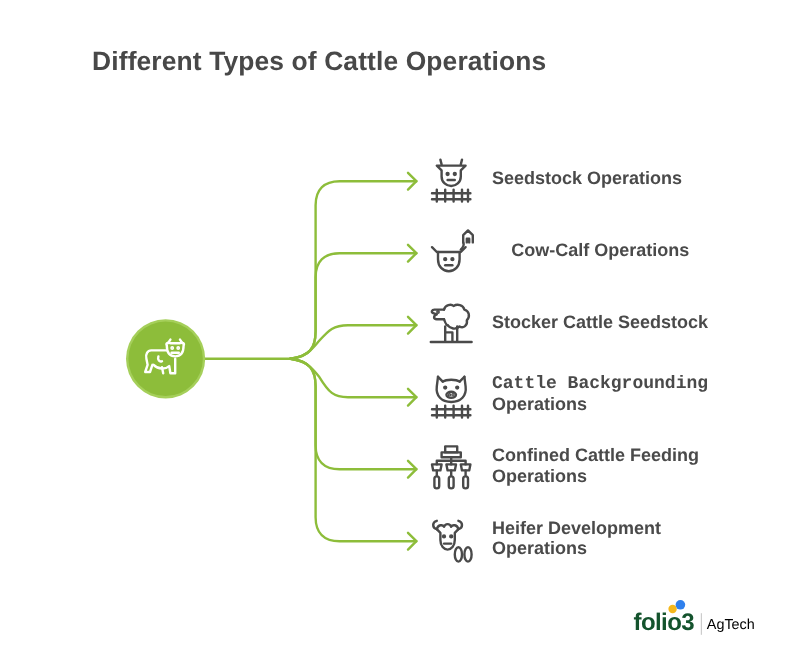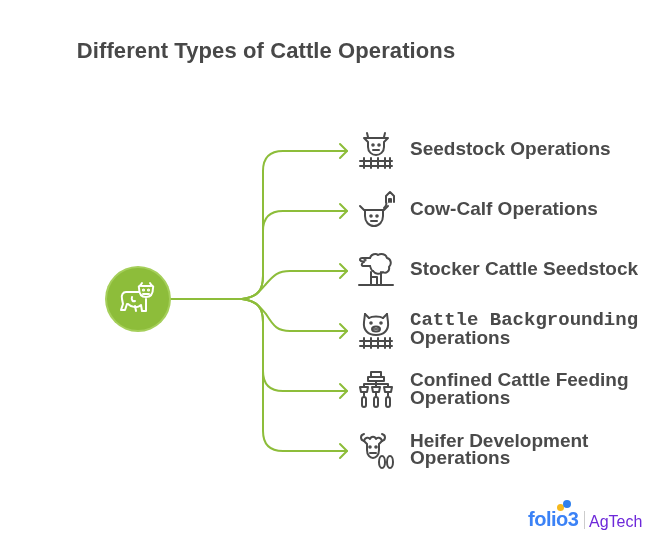--- a/index.html
+++ b/index.html
@@ -6,27 +6,27 @@
   body { width:654px; height:541px; position:relative; overflow:hidden;
          font-family:"Liberation Sans", sans-serif; }
   .title { position:absolute; left:0; top:38px; width:532px; text-align:center;
            font-size:22px; font-weight:bold; color:#484848; letter-spacing:0.1px; }
   svg.lines { position:absolute; left:0; top:0; }
   .hub { position:absolute; left:107px; top:268px; width:62px; height:62px; border-radius:50%;
          background:#8dbd3a; box-shadow:0 0 0 2px #a5cf5a; }
   .hub svg { position:absolute; left:11px; top:12px; }
   .item { position:absolute; left:356px; height:40px; }
   .item .ico { position:absolute; left:0; top:0; width:40px; height:40px; }
-  .item .label { position:absolute; left:54px; font-size:19px; font-weight:bold; color:#4a4a4a;
+  .item .label { position:absolute; left:54px; font-size:15px; font-weight:bold; color:#4a4a4a;
                  line-height:18px; white-space:nowrap; }
   .logo { position:absolute; left:528px; top:508px; height:24px; }
-  .logo .folio { position:absolute; left:0; top:0; font-size:20px; font-weight:bold; color:#3b82f6;
+  .logo .folio { position:absolute; left:0; top:0; font-size:20px; font-weight:bold; color:#14532d;
                  letter-spacing:-0.5px; }
   .logo .sep { position:absolute; left:56px; top:3px; width:1px; height:18px; background:#cccccc; }
-  .logo .agtech { position:absolute; left:61px; top:5px; font-size:16px; color:#6d28d9;text-align:center; }
+  .logo .agtech { position:absolute; left:61px; top:5px; font-size:12px; color:#000000;text-align:center; }
   .dot { position:absolute; border-radius:50%; }
 </style>
 </head>
 <body>
 
 <div class="title">Different Types of Cattle Operations</div>
 
 <svg class="lines" width="654" height="541">
   <g fill="none" stroke="#8dbd3a" stroke-width="2" stroke-linecap="round" stroke-linejoin="round">
     <path d="M169 299 H242"></path>
@@ -83,21 +83,21 @@
     <g fill="none" stroke="#4a4a4a" stroke-width="2" stroke-linecap="round" stroke-linejoin="round">
       <path d="M4 16 L8 20 H28 L32 16"></path>
       <path d="M9 20 V26 C9 32 13 36 18 36 C23 36 27 32 27 26 V20"></path>
       <circle cx="15" cy="26" r="0.8" fill="#4a4a4a"></circle>
         <circle cx="21" cy="26" r="0.8" fill="#4a4a4a"></circle>
       <path d="M15 31 H21"></path>
       <path d="M30 12 V6 L34 2 L38 6 V12 M33 12 V9 H35 V12"></path>
       <path d="M28 18 C30 16 31 14 30 12"></path>
     </g>
   </svg>
-  <span class="label" style="top:10px;">Cow-Calf Operations</span>
+  <span class="label" style="top:10px;margin-left:16px;">Cow-Calf Operations</span>
 </div>
 
 <div class="item" style="top:250px;">
   <svg class="ico" viewBox="0 0 40 40">
     <g fill="none" stroke="#4a4a4a" stroke-width="2" stroke-linecap="round" stroke-linejoin="round">
       <path d="M14 8 C15 4 20 3 22 5 C25 3 30 4 31 8 C35 9 36 14 33 17 C34 21 30 24 27 22 C24 25 19 24 17 21"></path>
       <path d="M14 8 H6 C4 8 3 10 5 11 L8 12 C5 13 5 16 8 16 H14"></path>
       <circle cx="9" cy="10" r="0.6" fill="#4a4a4a"></circle>
       <path d="M14 16 C15 19 16 21 17 21"></path>
       <path d="M15 22 V34 M15 27 H21 V34 M25 22 V34"></path>

